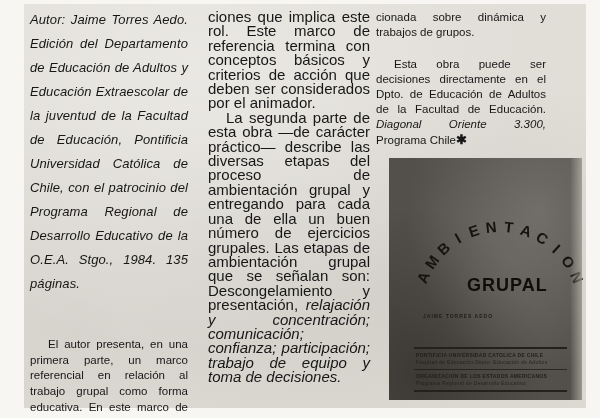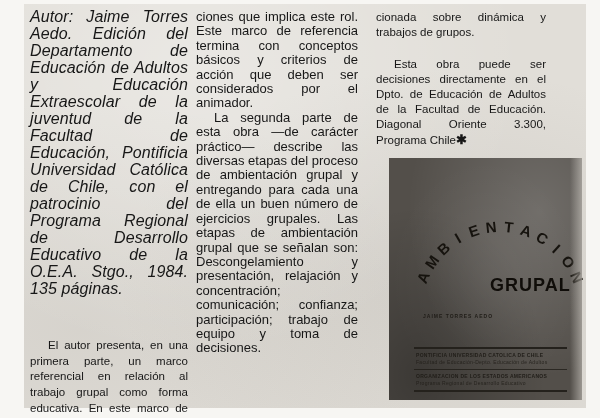--- a/index.html
+++ b/index.html
@@ -13,27 +13,27 @@
     position:absolute;left:24px;top:4px;width:562px;height:404px;
     background:
       radial-gradient(ellipse at 30% 15%, rgba(255,255,255,0.30), transparent 60%),
       radial-gradient(ellipse at 75% 70%, rgba(120,114,106,0.14), transparent 55%),
       radial-gradient(ellipse at 10% 80%, rgba(120,114,106,0.10), transparent 50%),
       #e1ded8;
   }
   .col{position:absolute;}
   .col p{margin:0;text-align:justify;}
   .col-1{left:6px;top:4px;width:158px;}
-  .col-1 .credit{font-style:italic;font-size:16px;line-height:17px;letter-spacing:0.1px;}
+  .col-1 .credit{font-style:italic;font-size:13px;line-height:24px;letter-spacing:0.1px;}
   .col-1 .body{margin-top:41px;font-size:11.5px;line-height:15.7px;}
-  .col-2{left:172px;top:6px;width:162px;font-size:13px;line-height:14.4px;}
+  .col-2{left:184px;top:6px;width:162px;font-size:15px;line-height:14.4px;}
   .col-3{left:352px;top:6px;width:170px;font-size:11.5px;line-height:15px;}
   .indent{text-indent:18px;}
   .gap-above{margin-top:17px !important;}
-  .it{}
+  .it{font-style:italic;}
   .mark{font-weight:bold;font-size:13px;letter-spacing:0;}
   
   .cover{
     position:absolute;left:365px;top:154px;width:193px;height:242px;
     background:
       radial-gradient(ellipse at 78% 22%, rgba(255,255,255,0.17), transparent 62%),
       radial-gradient(ellipse at 15% 90%, rgba(0,0,0,0.28), transparent 55%),
       radial-gradient(ellipse at 50% 50%, rgba(255,255,255,0.05), transparent 70%),
       #534f4a;
   }
@@ -43,21 +43,21 @@
   }
   .arc-title{position:absolute;left:111px;top:152px;width:0;height:0;}
   .arc-title span{
     position:absolute;left:-7px;top:-10px;width:14px;height:20px;
     text-align:center;
     font-weight:bold;font-size:15px;color:#16130e;
     transform-origin:center center;
   }
   .cover-subtitle{
     position:absolute;left:78px;top:117px;
-    font-weight:bold;font-size:18px;letter-spacing:1px;color:#100d09;margin-left:23px;
+    font-weight:bold;font-size:18px;letter-spacing:1px;color:#100d09;
   }
   .cover-author{
     position:absolute;left:34px;top:155px;
     font-size:5px;font-weight:bold;letter-spacing:1px;color:#201d18;
   }
   .cover-footer{
     position:absolute;left:25px;top:189px;width:153px;
     border-top:2px solid #24211c;border-bottom:2px solid #24211c;
     padding:2px 0 3px 0;
   }

